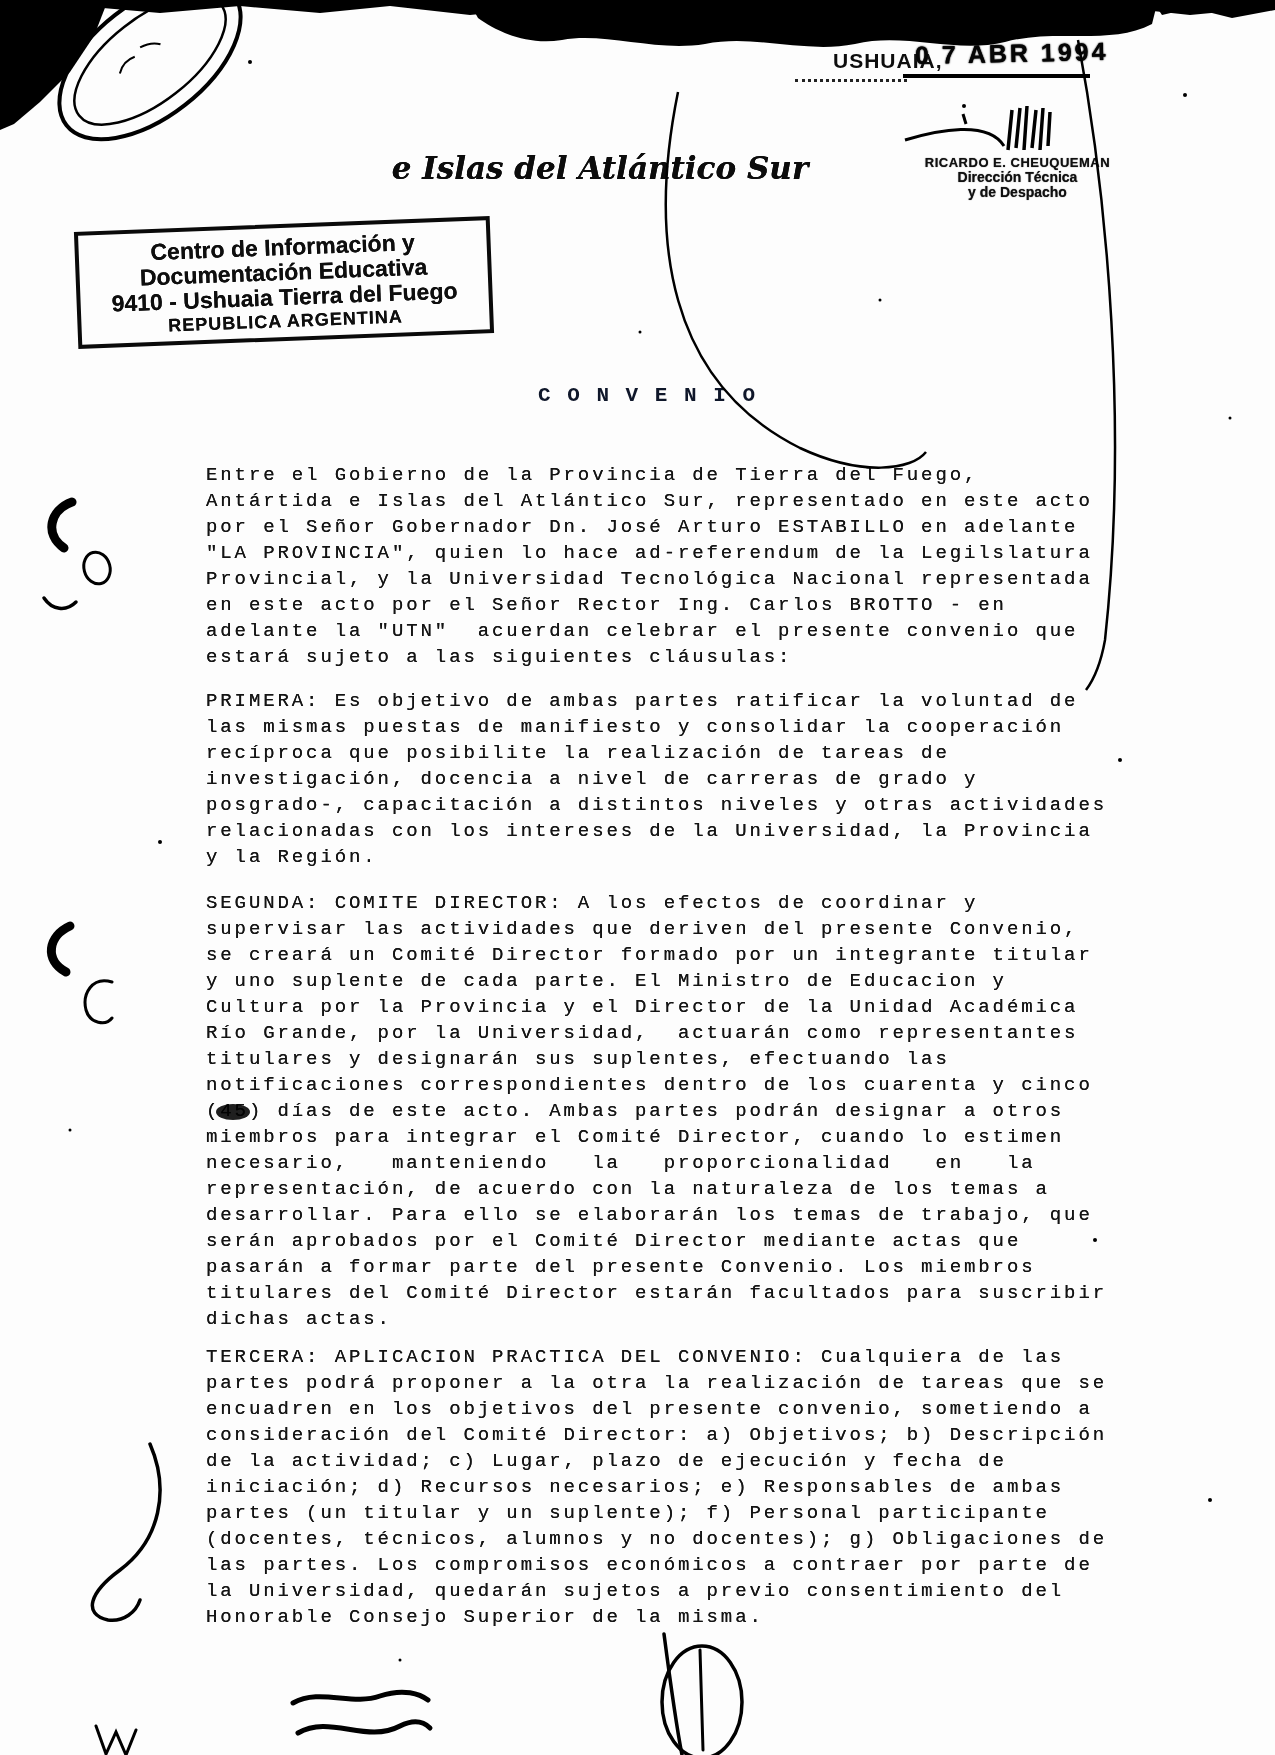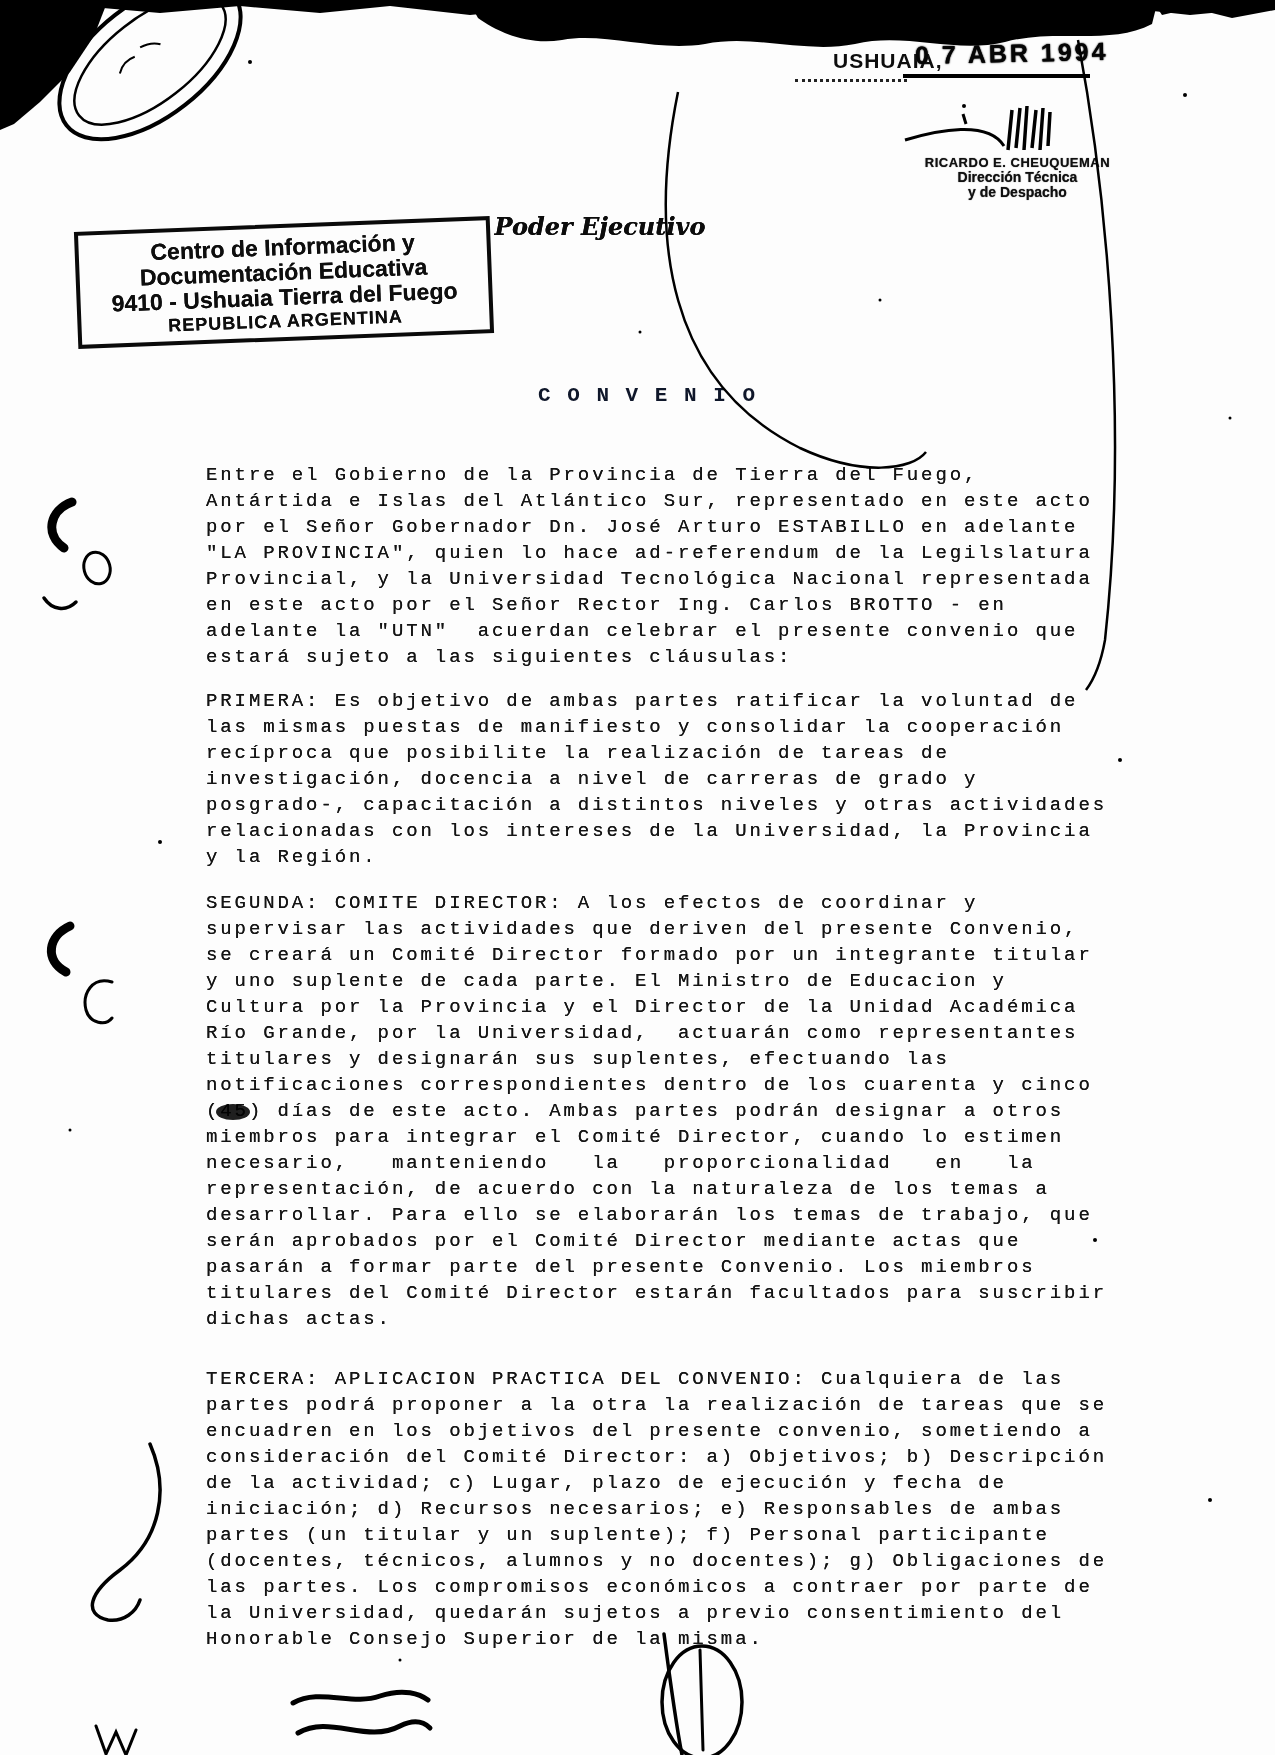--- a/index.html
+++ b/index.html
@@ -74,21 +74,21 @@
   .sig .r{font-size:14px;line-height:15px;}
   .rule-solid{background:#000;z-index:2;}
   .rule-dot{border-top:3px dotted #222;z-index:2;}
   svg.artifacts{position:absolute;left:0;top:0;z-index:5;pointer-events:none;}
 </style>
 </head>
 <body>
 
 <div class="page">
 
-  <div class="abs script" style="left:280px;top:212px;width:640px;font-size:24px;">Poder Ejecutivo</div>
+  <div class="abs script" style="left:280px;top:150px;width:640px;font-size:31px;">e Islas del Atlántico Sur</div>
 
   <div class="abs place" style="left:793px;top:49px;margin-left:40px;">USHUAIA,</div>
   <div class="abs datestamp" style="left:915px;top:39px;">0 7 ABR 1994</div>
   <div class="abs rule-dot" style="left:795px;top:79px;width:112px;height:0;"></div>
   <div class="abs rule-solid" style="left:903px;top:74px;width:187px;height:4px;"></div>
 
   <div class="abs sig" style="left:885px;top:155px;width:265px;">
     <div class="n">RICARDO E. CHEUQUEMAN</div>
     <div class="r">Dirección   Técnica</div>
     <div class="r">y de Despacho</div>
@@ -128,21 +128,21 @@
 notificaciones correspondientes dentro de los cuarenta y cinco
 (45) días de este acto. Ambas partes podrán designar a otros
 miembros para integrar el Comité Director, cuando lo estimen
 necesario,   manteniendo   la   proporcionalidad   en   la
 representación, de acuerdo con la naturaleza de los temas a
 desarrollar. Para ello se elaborarán los temas de trabajo, que
 serán aprobados por el Comité Director mediante actas que
 pasarán a formar parte del presente Convenio. Los miembros
 titulares del Comité Director estarán facultados para suscribir
 dichas actas.</div>
-  <div class="abs typ" style="left:206px;top:1344px;margin-top:22px;">TERCERA: APLICACION PRACTICA DEL CONVENIO: Cualquiera de las
+  <div class="abs typ" style="left:206px;top:1344px;">TERCERA: APLICACION PRACTICA DEL CONVENIO: Cualquiera de las
 partes podrá proponer a la otra la realización de tareas que se
 encuadren en los objetivos del presente convenio, sometiendo a
 consideración del Comité Director: a) Objetivos; b) Descripción
 de la actividad; c) Lugar, plazo de ejecución y fecha de
 iniciación; d) Recursos necesarios; e) Responsables de ambas
 partes (un titular y un suplente); f) Personal participante
 (docentes, técnicos, alumnos y no docentes); g) Obligaciones de
 las partes. Los compromisos económicos a contraer por parte de
 la Universidad, quedarán sujetos a previo consentimiento del
 Honorable Consejo Superior de la misma.</div>

